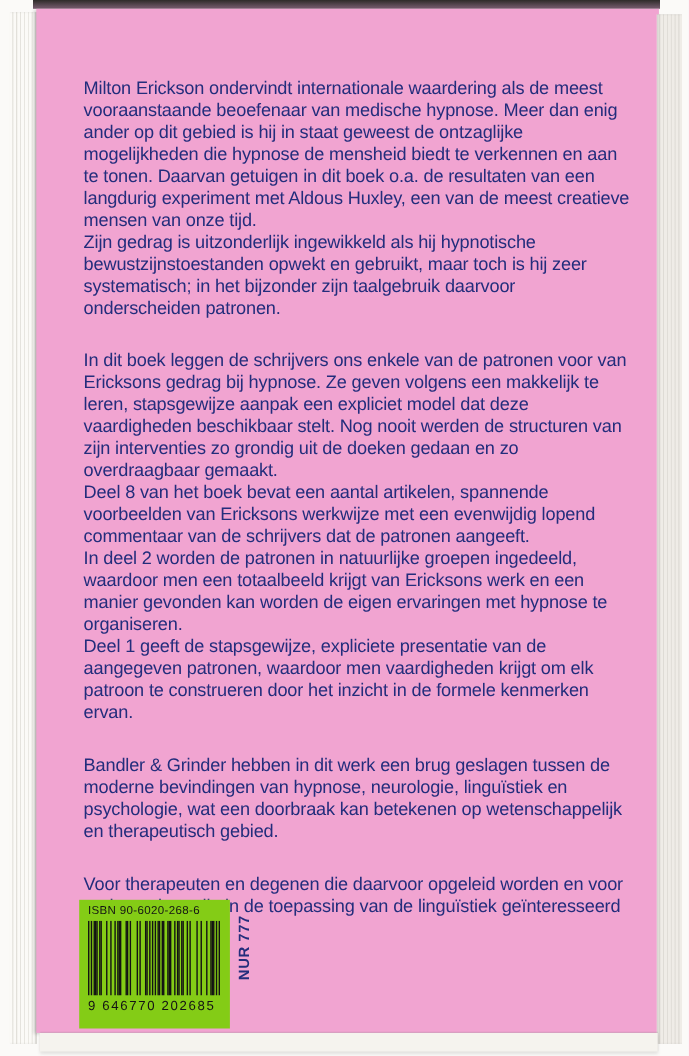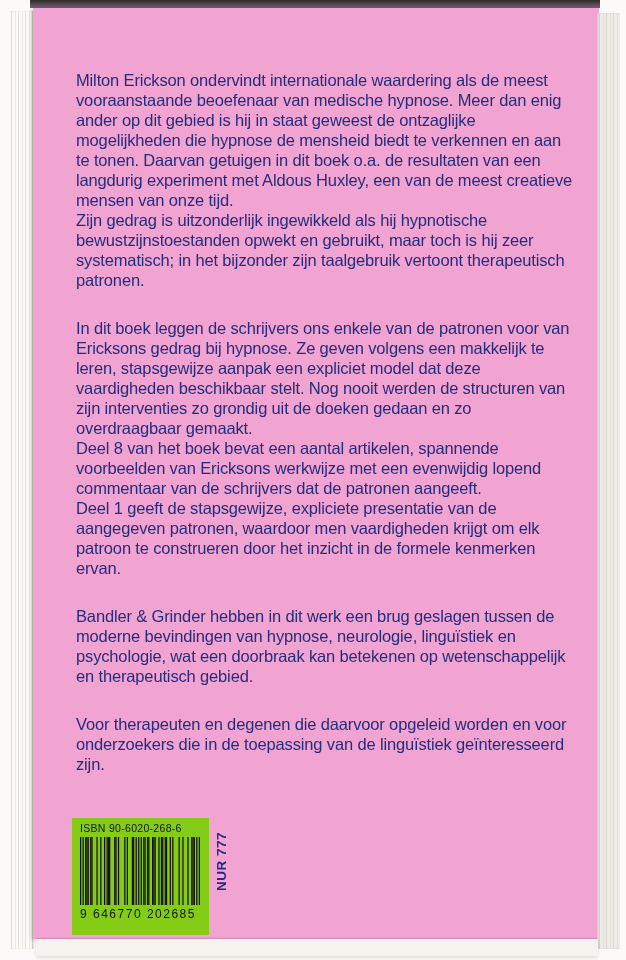--- a/index.html
+++ b/index.html
@@ -86,25 +86,26 @@
 <div class="photo">
 
   <div class="pages-left"></div>
   <div class="top-shade"></div>
 
   <div class="book">
 
     <div class="text-block">
       <div class="pgroup">
         <p>Milton Erickson ondervindt internationale waardering als de meest vooraanstaande beoefenaar van medische hypnose. Meer dan enig ander op dit gebied is hij in staat geweest de ontzaglijke mogelijkheden die hypnose de mensheid biedt te verkennen en aan te tonen. Daarvan getuigen in dit boek o.a. de resultaten van een langdurig experiment met Aldous Huxley, een van de meest creatieve mensen van onze tijd.</p>
-        <p>Zijn gedrag is uitzonderlijk ingewikkeld als hij hypnotische bewustzijnstoestanden opwekt en gebruikt, maar toch is hij zeer systematisch; in het bijzonder zijn taalgebruik vertoont therapeutisch patronen.</p>
+        <p>Zijn gedrag is uitzonderlijk ingewikkeld als hij hypnotische bewustzijnstoestanden opwekt en gebruikt, maar toch is hij zeer systematisch; in het bijzonder zijn taalgebruik daarvoor onderscheiden patronen.</p>
       </div>
       <div class="pgroup">
         <p>In dit boek leggen de schrijvers ons enkele van de patronen voor van Ericksons gedrag bij hypnose. Ze geven volgens een makkelijk te leren, stapsgewijze aanpak een expliciet model dat deze vaardigheden beschikbaar stelt. Nog nooit werden de structuren van zijn interventies zo grondig uit de doeken gedaan en zo overdraagbaar gemaakt.</p>
         <p>Deel 8 van het boek bevat een aantal artikelen, spannende voorbeelden van Ericksons werkwijze met een evenwijdig lopend commentaar van de schrijvers dat de patronen aangeeft.</p>
+        <p>In deel 2 worden de patronen in natuurlijke groepen ingedeeld, waardoor men een totaalbeeld krijgt van Ericksons werk en een manier gevonden kan worden de eigen ervaringen met hypnose te organiseren.</p>
         <p>Deel 1 geeft de stapsgewijze, expliciete presentatie van de aangegeven patronen, waardoor men vaardigheden krijgt om elk patroon te construeren door het inzicht in de formele kenmerken ervan.</p>
       </div>
       <div class="pgroup">
         <p>Bandler &amp; Grinder hebben in dit werk een brug geslagen tussen de moderne bevindingen van hypnose, neurologie, linguïstiek en psychologie, wat een doorbraak kan betekenen op wetenschappelijk en therapeutisch gebied.</p>
       </div>
       <div class="pgroup">
         <p>Voor therapeuten en degenen die daarvoor opgeleid worden en voor onderzoekers die in de toepassing van de linguïstiek geïnteresseerd zijn.</p>
       </div>
     </div>
 

